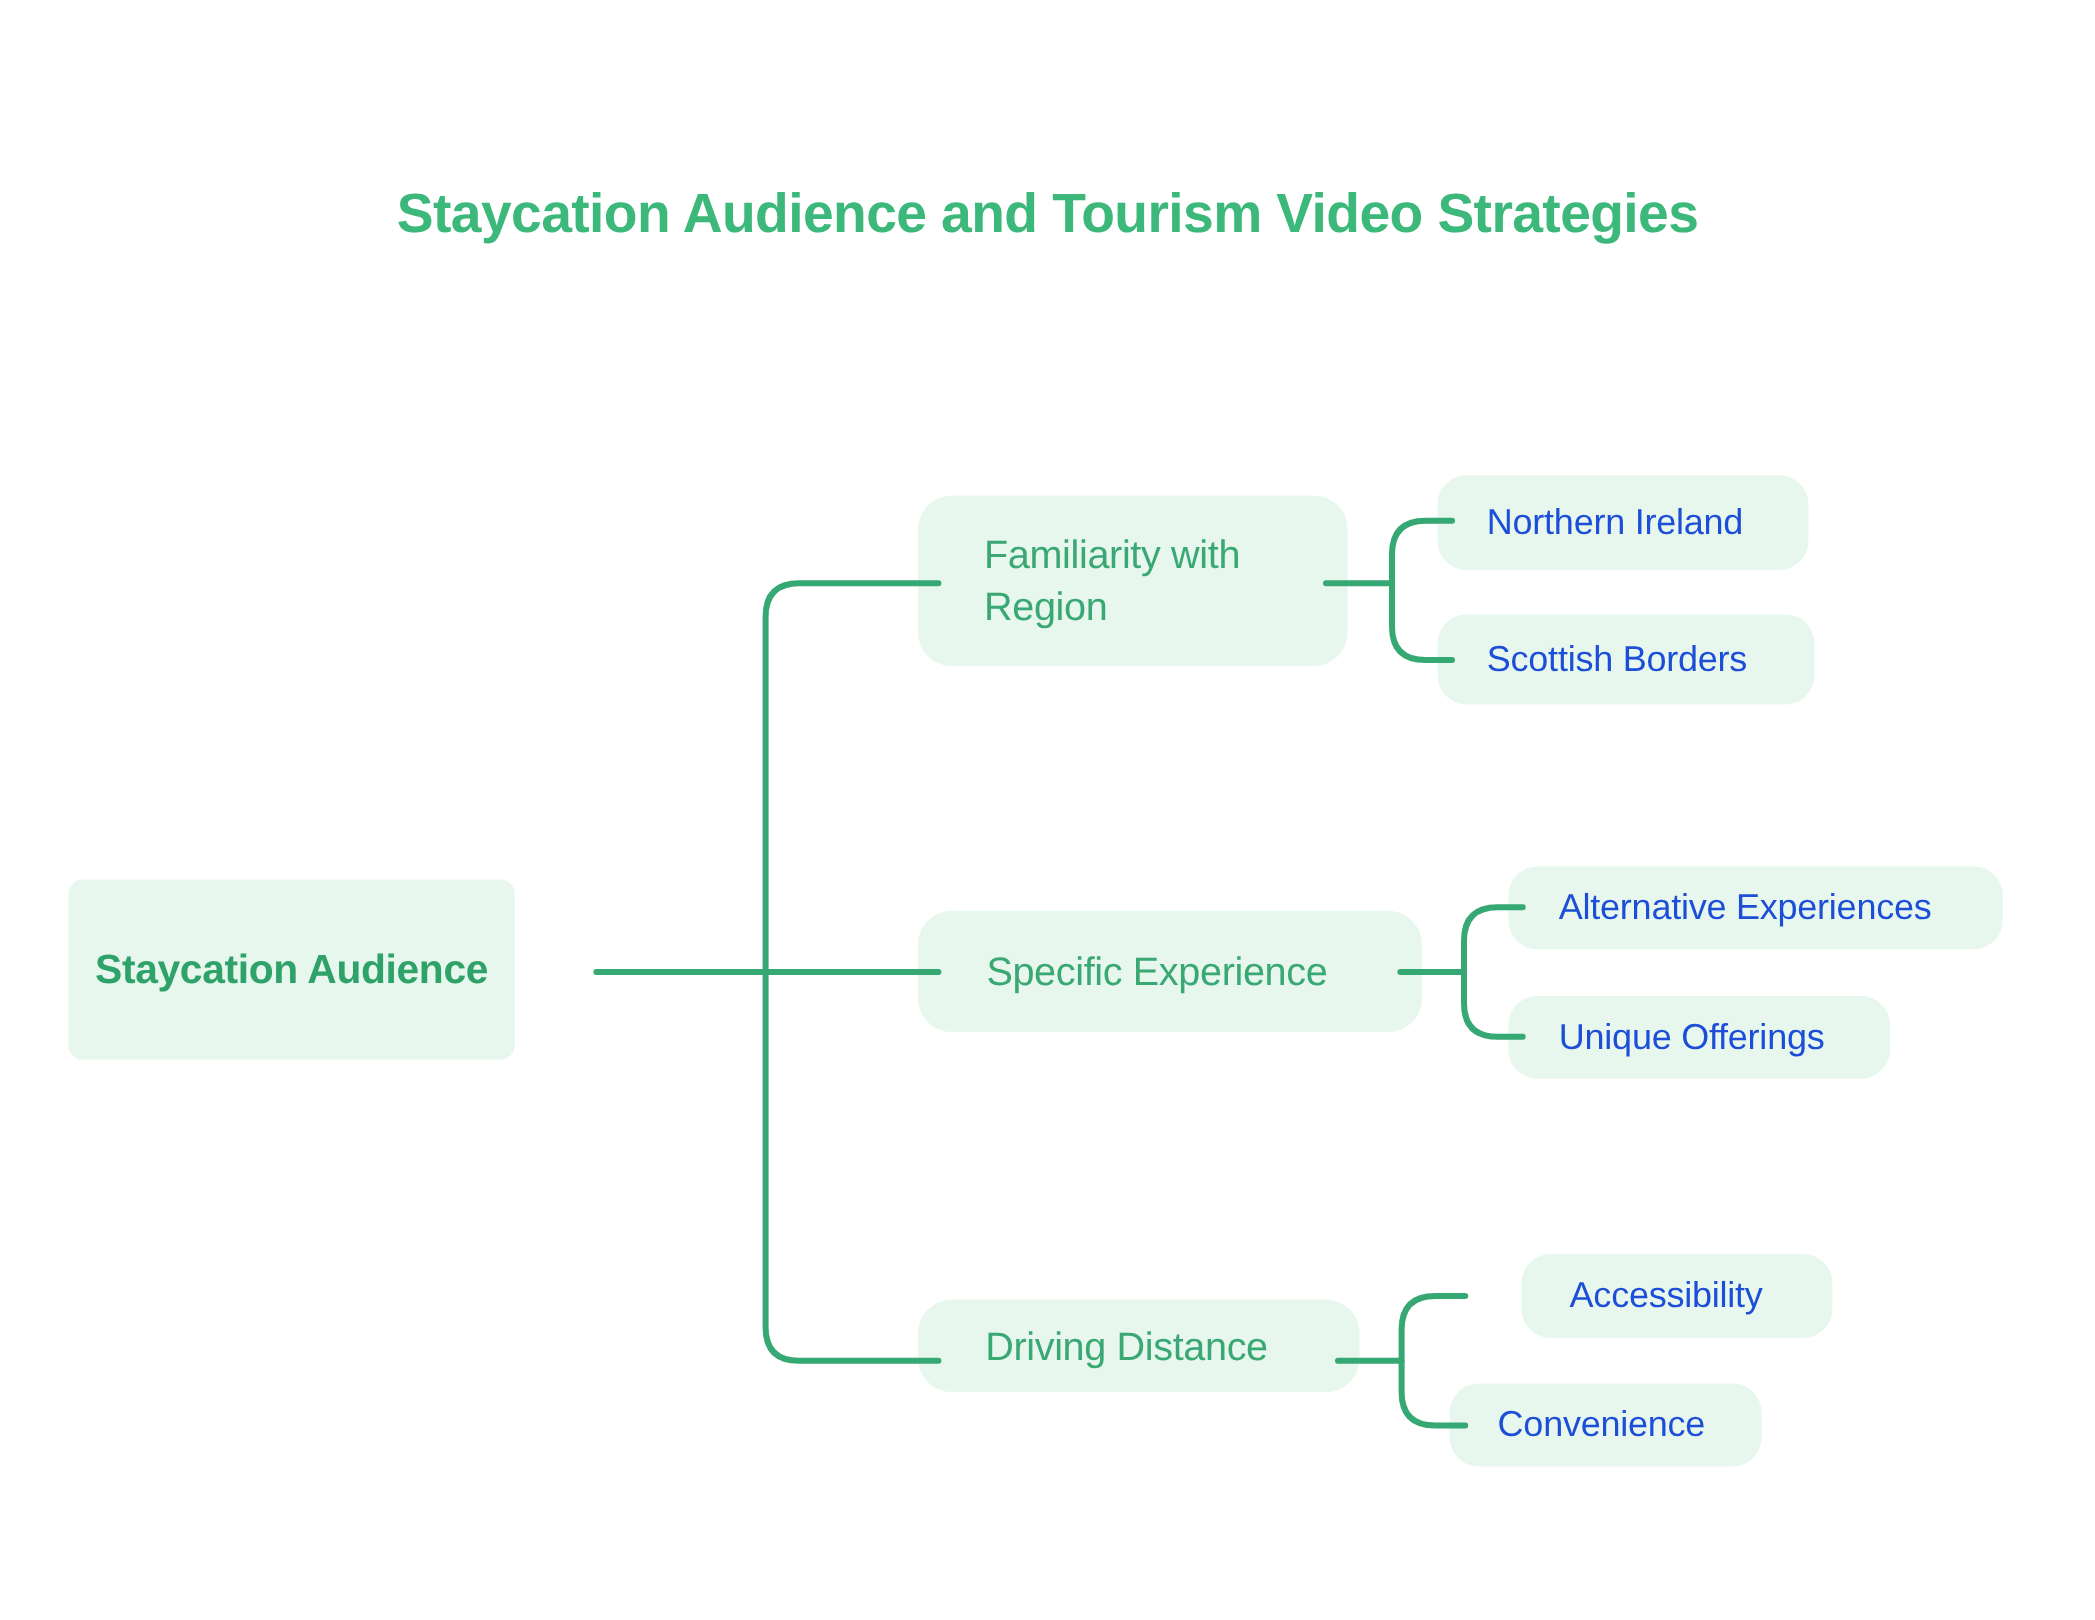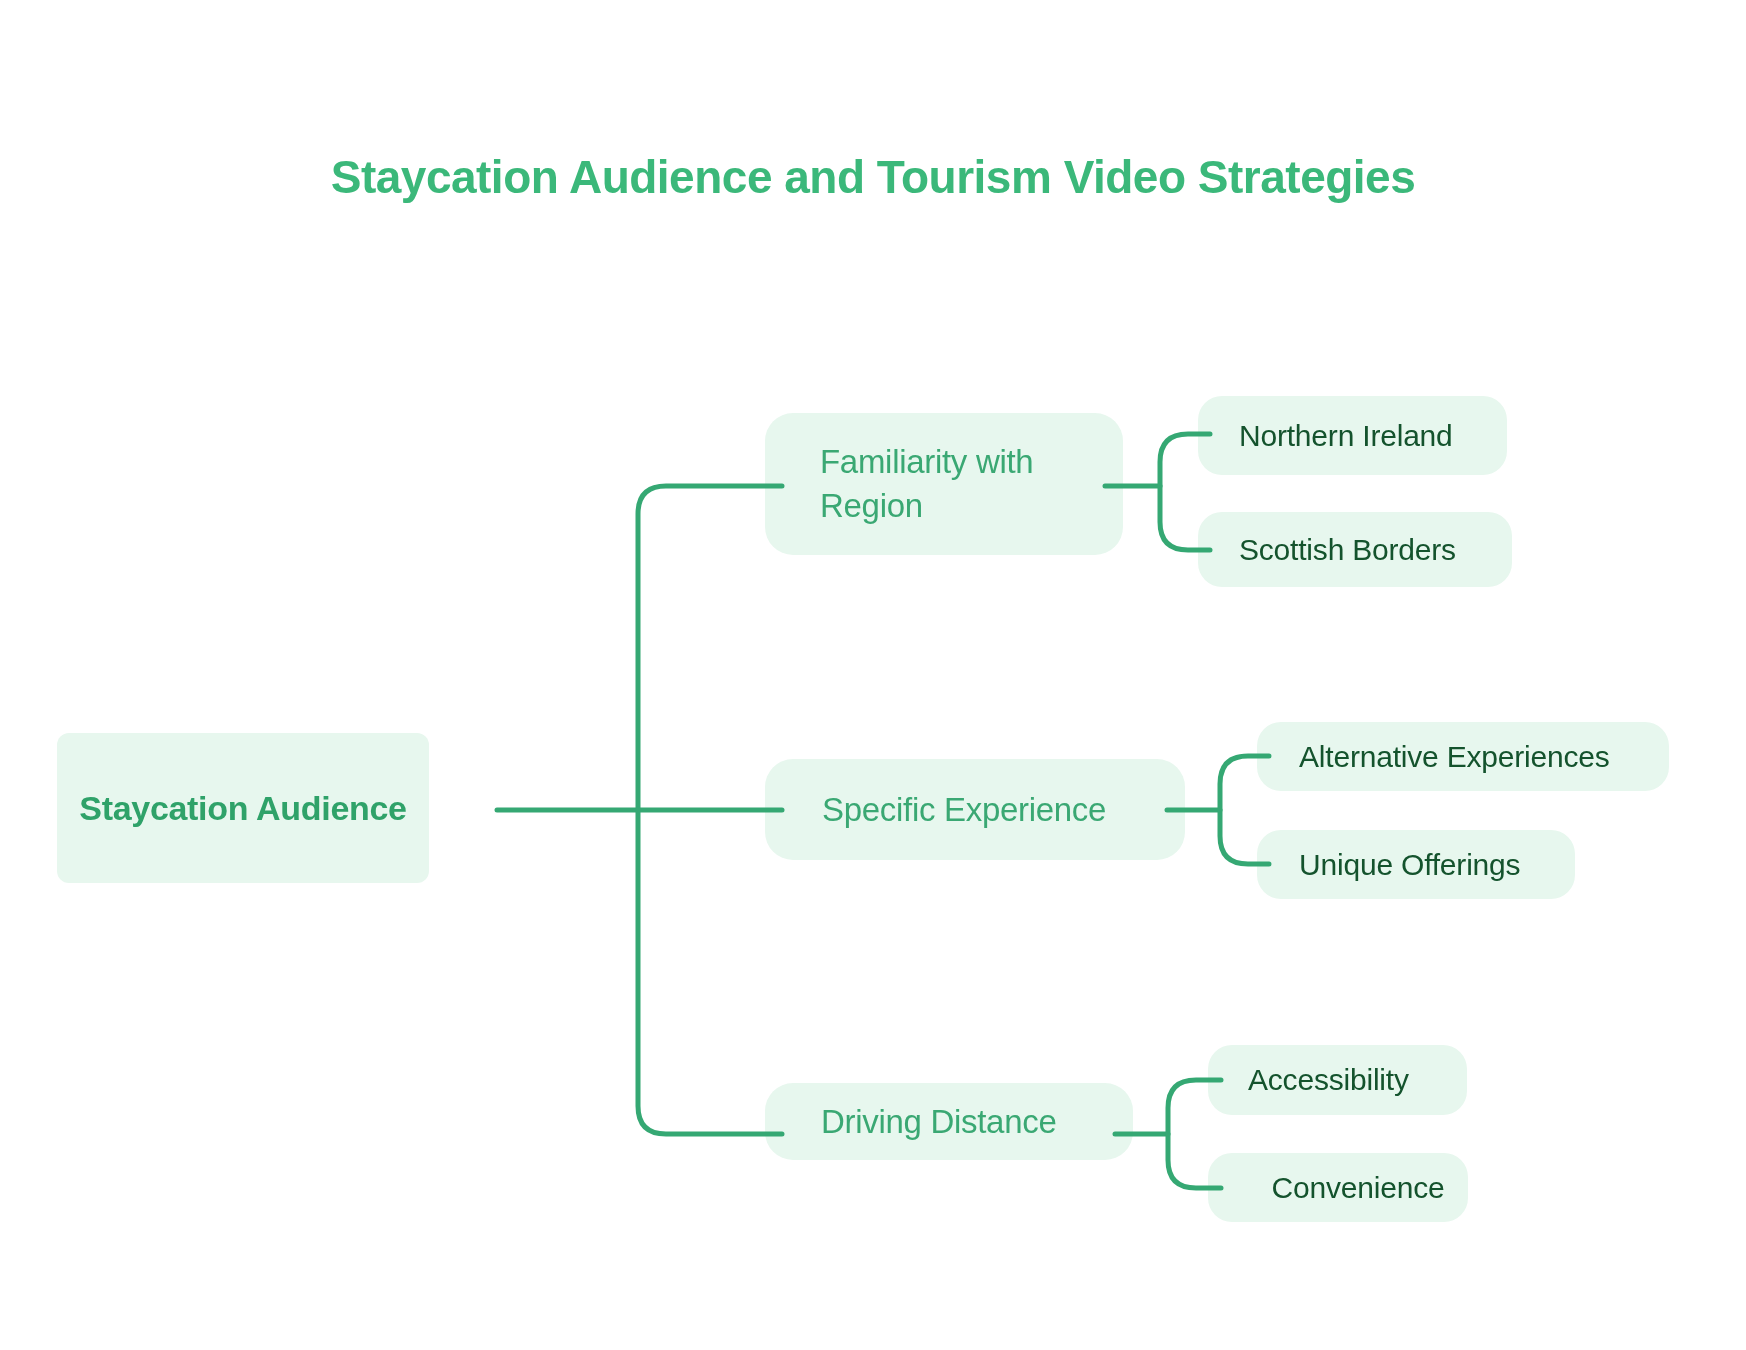--- a/index.html
+++ b/index.html
@@ -59,35 +59,35 @@
     font-size: 33px;
     line-height: 44px;
     color: #3aa873;
     letter-spacing: -0.3px;
   }
   .child-node {
     border-radius: 24px;
   }
   .child-node .node-label {
     font-size: 30px;
-    color: #14532d;
+    color: #1d4ed8;
     letter-spacing: -0.2px;
     white-space: nowrap;
   }
   
   .node-familiarity { left: 765px; top: 413px; width: 358px; height: 142px; padding-left: 55px; padding-right: 36px; }
   .node-specific    { left: 765px; top: 759px; width: 420px; height: 101px; padding-left: 57px; }
   .node-driving     { left: 765px; top: 1083px; width: 368px; height: 77px; padding-left: 56px; }
   
   .node-northern-ireland   { left: 1198px; top: 396px;  width: 309px; height: 79px; padding-left: 41px; }
   .node-scottish-borders   { left: 1198px; top: 512px;  width: 314px; height: 75px; padding-left: 41px; }
   .node-alt-experiences    { left: 1257px; top: 722px;  width: 412px; height: 69px; padding-left: 42px; text-align: center; }
   .node-unique-offerings   { left: 1257px; top: 830px;  width: 318px; height: 69px; padding-left: 42px; }
-  .node-accessibility      { left: 1208px; top: 1045px; width: 259px; height: 70px; padding-left: 40px; }
-  .node-convenience        { left: 1208px; top: 1153px; width: 260px; height: 69px; padding-left: 40px; justify-content: center; }
+  .node-accessibility      { left: 1268px; top: 1045px; width: 259px; height: 70px; padding-left: 40px; }
+  .node-convenience        { left: 1208px; top: 1153px; width: 260px; height: 69px; padding-left: 40px; }
 
   .connectors {
     position: absolute;
     left: 0; top: 0;
     width: 1746px;
     height: 1350px;
     z-index: 2;
     pointer-events: none;
   }
   .connectors path {

